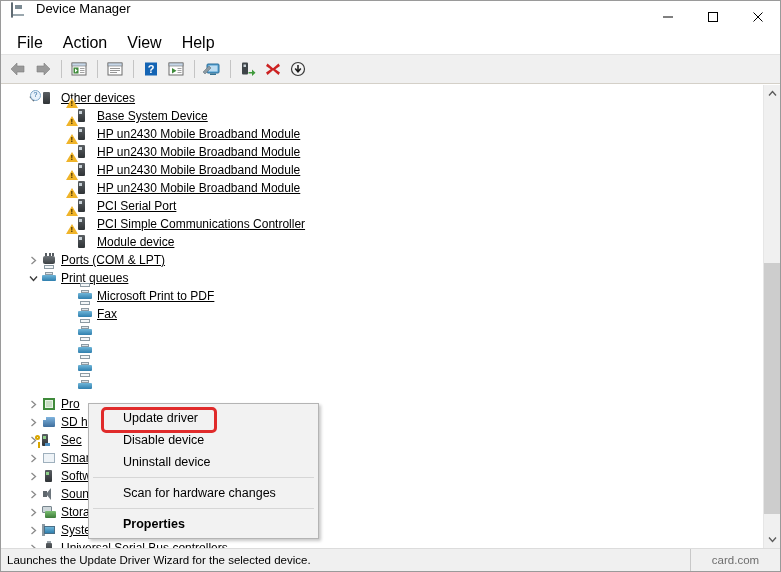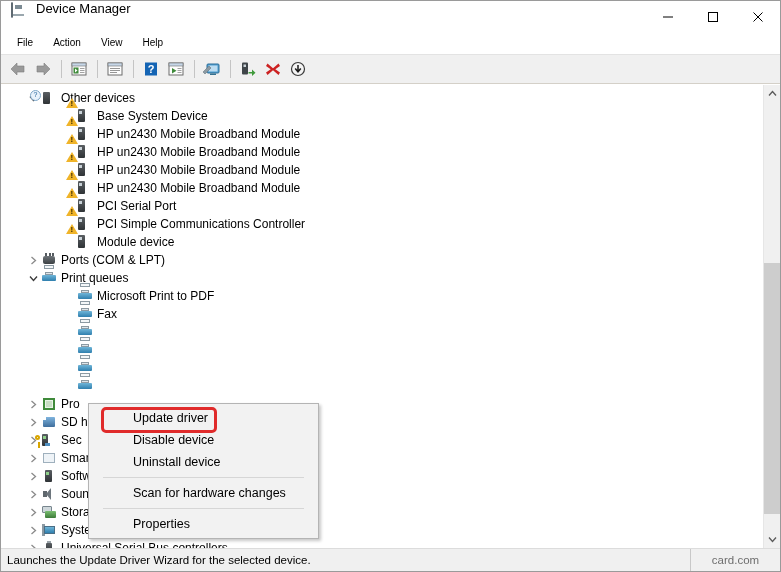--- a/index.html
+++ b/index.html
@@ -66,21 +66,21 @@
     height: 22px;
     flex: 0 0 22px;
     background: #ffffff;
     display: flex;
     align-items: center;
     padding-left: 6px;
     border-bottom: 1px solid #e3e3e3;
   }
   .menu-item {
     padding: 2px 10px;
-    font-size: 10px;
+    font-size: 16px;
     line-height: 16px;
     color: #000;
   }
 
   
   #toolbar {
     height: 28px;
     flex: 0 0 28px;
     background: #f0f0f0;
     display: flex;
@@ -134,20 +134,21 @@
   .row .ico {
     width: 16px; height: 16px;
     flex: 0 0 16px;
     position: relative;
     margin-right: 4px;
   }
   .row .lbl {
     font-size: 12px;
     line-height: 16px;
     color: #000;
+    text-decoration: underline;
   }
   .row.sel .hl {
     position: absolute;
     left: 0; top: 0; bottom: 0;
     background: #cde8ff;
     z-index: -1;
   }
 
   
   .lvl1 { padding-left: 24px; }
@@ -208,32 +209,32 @@
 
   
   #ctxmenu {
     position: absolute;
     left: 87px; top: 318px;
     width: 231px;
     background: #f2f2f2;
     border: 1px solid #b4b4b4;
     box-shadow: 2px 2px 3px rgba(0,0,0,0.22);
     z-index: 50;
-    padding: 3px 12px;
+    padding: 3px 2px;
     box-sizing: border-box;
   }
   .ctx-item {
     height: 22px;
     line-height: 22px;
     padding-left: 32px;
     font-size: 12.5px;
     color: #000;
     white-space: nowrap;
   }
-  .ctx-item.bold { font-weight: normal; }
+  .ctx-item.bold { font-weight: bold; }
   .ctx-sep {
     height: 1px;
     background: #d6d6d6;
     margin: 4px 2px 4px 2px;
   }
   #red-box {
     position: absolute;
     left: 100px; top: 322px;
     width: 116px; height: 26px;
     border: 3px solid #e02b2b;

